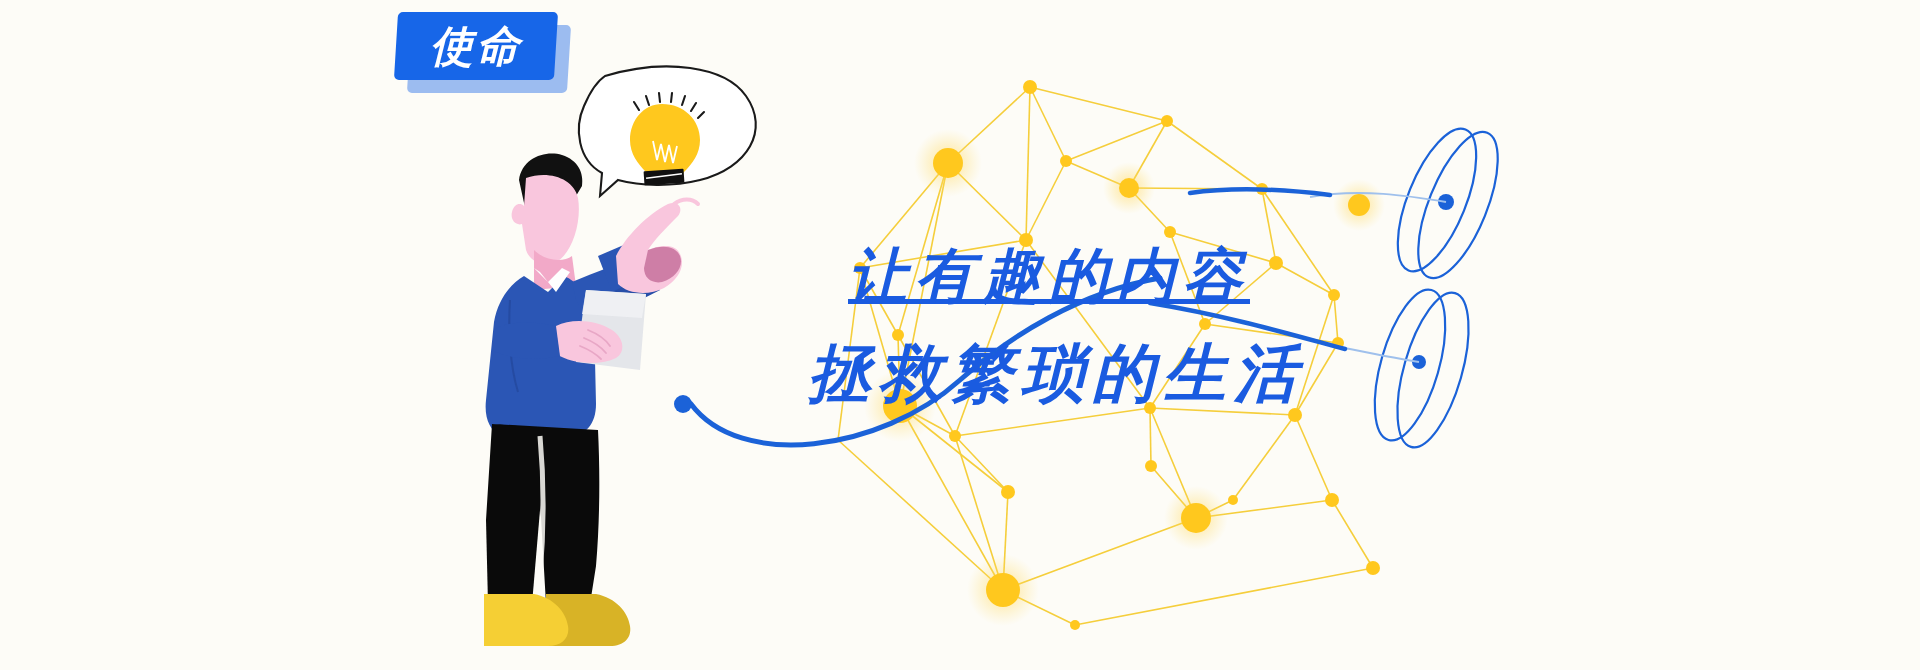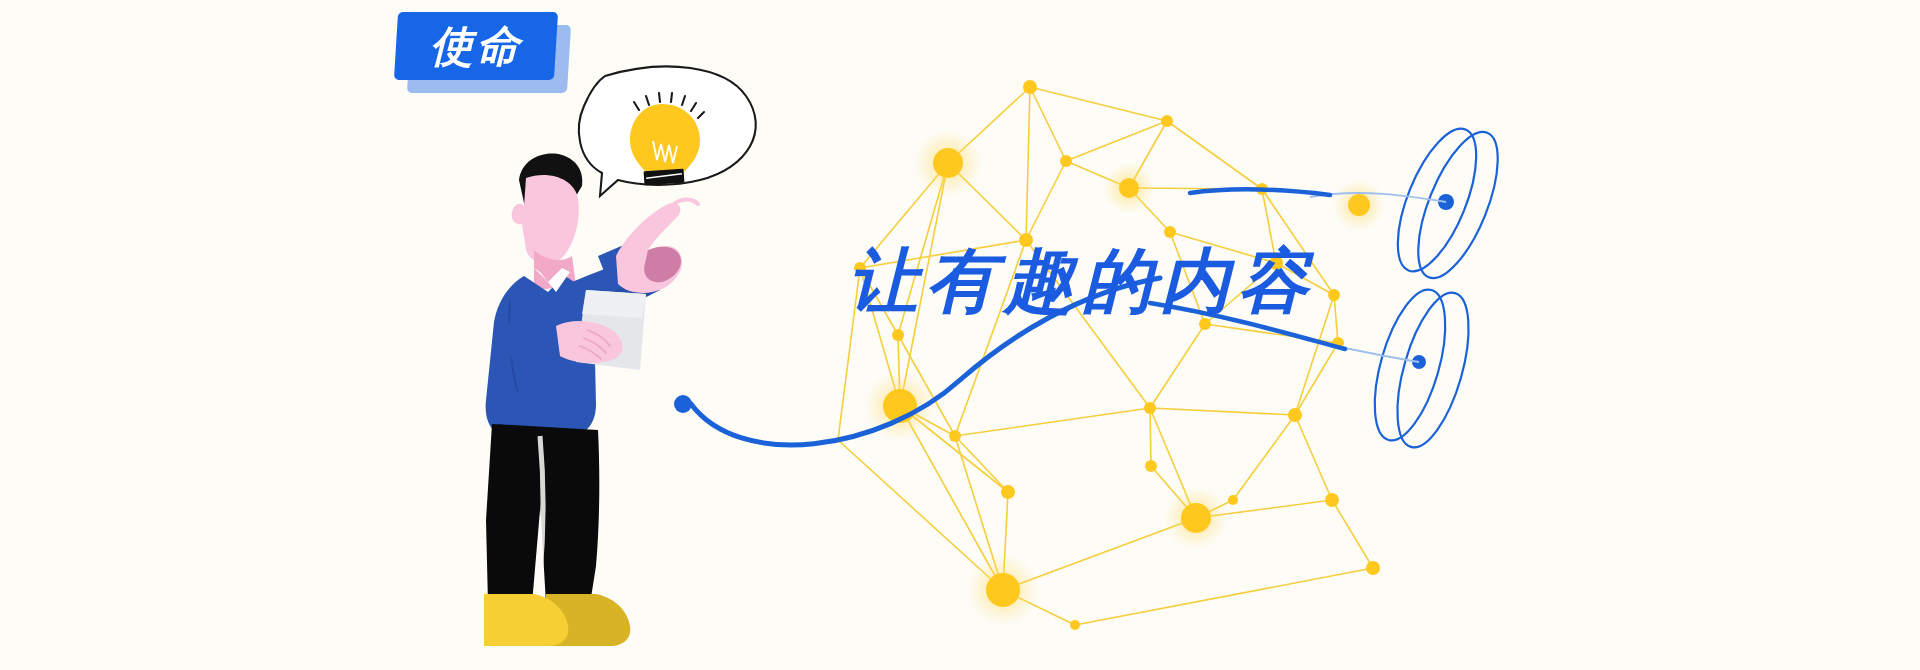--- a/index.html
+++ b/index.html
@@ -81,22 +81,23 @@
     color: #1A5BE0;
     font-weight: bold;
     font-style: italic;
     white-space: nowrap;
     line-height: 1;
     font-family: "DejaVu Sans", "Liberation Sans", sans-serif;
   }
   #headline-1 {
     left: 848px;
     top: 246px;
-    font-size: 70px;
+    font-size: 59px;
     letter-spacing: 8px;
+    text-decoration: underline;
   }
   #headline-2 {
     left: 808px;
     top: 342px;
     font-size: 63px;
     letter-spacing: 8px;
   }
 </style>
 </head>
 <body>
@@ -328,20 +329,21 @@
     <path d="M540 436 C544 480, 544 530, 540 576" fill="none" stroke="#FDFCF7" stroke-width="5" opacity="0.85"></path>
 
     <path d="M546 594 L596 594 C616 598, 628 612, 630 626
              C632 638, 624 646, 610 646 L546 646 Z" fill="#D8B326"></path>
     <path d="M484 594 L534 594 C554 598, 566 612, 568 626
              C570 638, 562 646, 548 646 L484 646 Z" fill="#F5CF34"></path>
   </svg>
 
   <div class="layer" id="headline-layer">
     <div class="headline-line" id="headline-1">让有趣的内容</div>
+    <div class="headline-line" id="headline-2">拯救繁琐的生活</div>
   </div>
 
   <div class="layer" id="badge-layer">
     <div id="badge-wrap">
       <div class="badge-shadow"></div>
       <div class="badge-face">
         <span class="badge-label">使命</span>
       </div>
     </div>
   </div>

